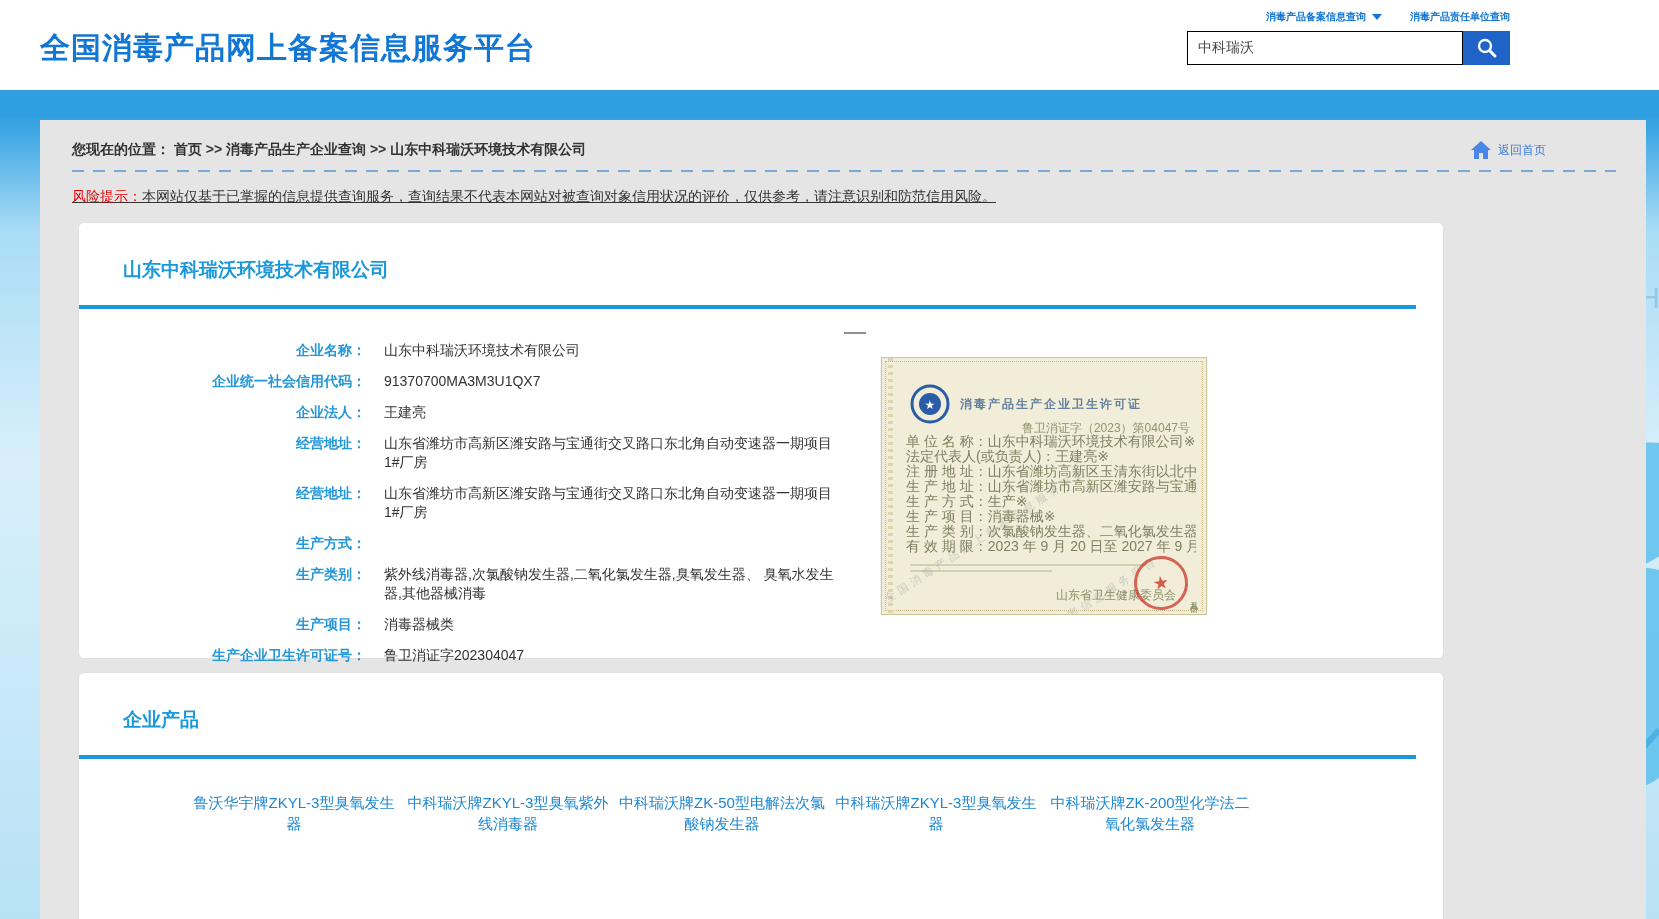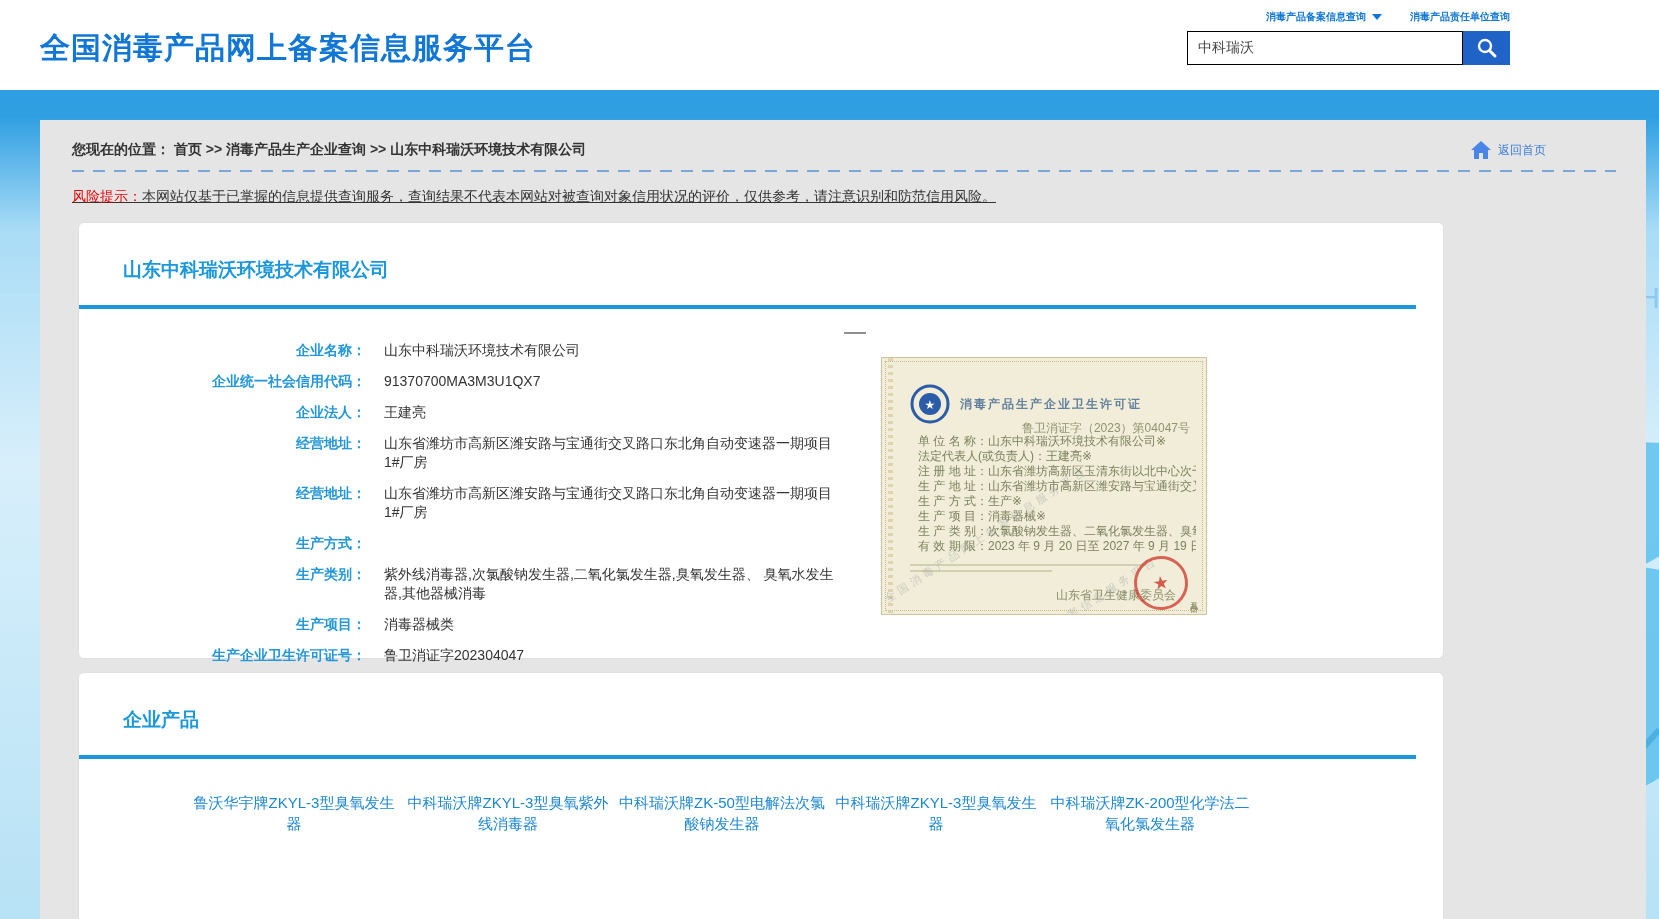--- a/index.html
+++ b/index.html
@@ -48,21 +48,21 @@
   .cert-dash { position:absolute; left:765px; top:109px; width:22px; height:2px; background:#909090; }
   .cert { position:absolute; left:802px; top:134px; width:326px; height:258px;
     background:#f1edd8; border:1px solid #cfc49e; overflow:hidden;
     box-shadow:0 0 0 3px #f1edd8 inset; }
   .cert-frame { position:absolute; inset:3px; border:1px dotted #c9ba8c; }
   .cert-edge { position:absolute; left:6px; top:0; bottom:0; width:5px;
     background:repeating-linear-gradient(180deg,#d9cda4 0 3px,transparent 3px 7px); opacity:.8; }
   .cert-head { position:absolute; left:28px; top:26px; display:flex; align-items:center; gap:10px; }
   .cert-title { font-size:12px; letter-spacing:2px; color:#64809f; font-weight:bold; }
   .cert-no { position:absolute; right:16px; top:62px; font-size:12px; color:#8f946f;text-align:right; }
-  .cert-lines { position:absolute; left:24px; top:76px; right:10px; font-size:12px; color:#7c8260; line-height:15px;margin-left:12px; }
+  .cert-lines { position:absolute; left:24px; top:76px; right:10px; font-size:14px; color:#7c8260; line-height:15px; }
   .cert-line { white-space:nowrap; overflow:hidden; }
   .cert-foot { position:absolute; left:28px; top:206px; right:60px; }
   .cert-foot div { height:2px; background:#a8ad85; opacity:.45; margin-bottom:4px; }
   .cert-foot div:last-child { width:60%; }
   .cert-issuer { position:absolute; right:30px; bottom:10px; font-size:12px; color:#8a8f6a;text-align:right; }
   .cert-date-v { position:absolute; right:8px; bottom:14px; font-size:8px; color:#8a8f6a; writing-mode:vertical-rl; letter-spacing:1px; }
   .seal { position:absolute; right:18px; bottom:4px; width:54px; height:54px; border:3px solid rgba(205,52,40,.75);
     border-radius:50%; display:flex; align-items:center; justify-content:center;
     color:rgba(205,52,40,.8); font-size:18px; transform:rotate(-8deg); }
   .watermark { position:absolute; left:-30px; top:120px; width:420px; transform:rotate(-33deg);

